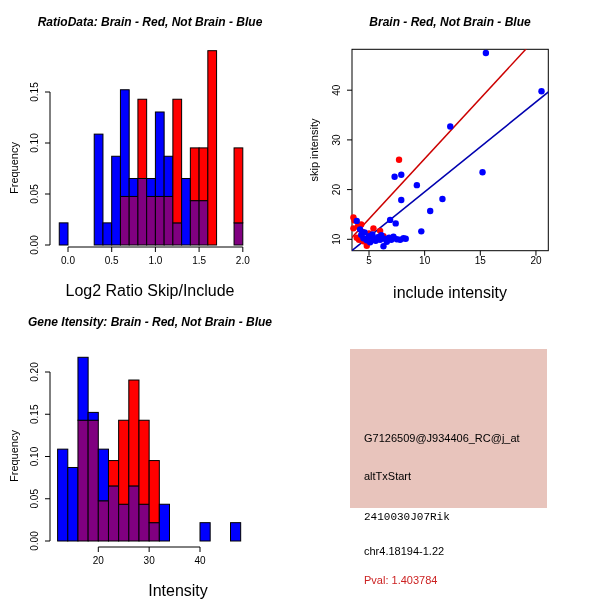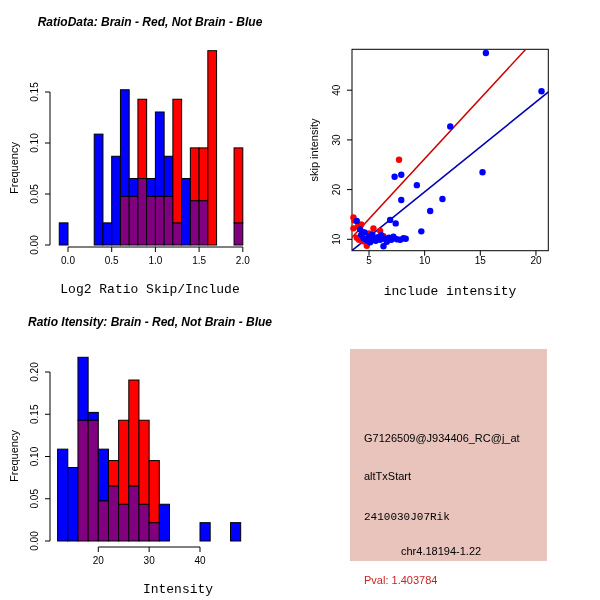--- a/index.html
+++ b/index.html
@@ -13,34 +13,34 @@
   #panel-bl{left:0;top:300px;}
   #panel-br{left:300px;top:300px;}
   svg.chart{position:absolute;left:0;top:0;width:300px;height:300px;}
   svg.chart text{font-family:"Liberation Sans",sans-serif;fill:#000;}
   .ptitle{
     position:absolute;top:15px;left:0;width:100%;text-align:center;
     font-size:12px;font-weight:bold;white-space:nowrap;font-style:italic;
   }
   .axlab{
     position:absolute;left:0;width:100%;text-align:center;
-    font-size:13px;white-space:nowrap;font-family:Liberation Mono, monospace;
+    font-size:16px;white-space:nowrap;
   }
   .xlab-tl{top:282px;}
   .xlab-tr{top:284px;}
   .xlab-bl{top:282px;padding-left:28px;}
   .ylab{
     position:absolute;width:200px;height:14px;text-align:center;font-size:11px;
     transform:rotate(-90deg);white-space:nowrap;
   }
   .ylab-tl{left:-85px;top:161px;}
   .ylab-tr{left:-85px;top:143px;}
   .ylab-bl{left:-85px;top:149px;}
   .infobox{
-    position:absolute;left:50px;top:49px;width:197px;height:212px;
+    position:absolute;left:50px;top:49px;width:197px;height:159px;
   }
   .il{
     position:absolute;left:14px;height:14px;font-size:11px;white-space:nowrap;
   }
   .il-0{top:83px;}
   .il-1{top:121px;}
   .il-2{top:162px;font-family:Liberation Mono, monospace;}
   .il-3{top:196px;}
   .il-4{top:225px;}
 </style>
@@ -172,20 +172,21 @@
       <circle cx="89.03399999999999" cy="237.809" r="3.2" fill="#0000ff"></circle>
       <circle cx="91.26" cy="239.797" r="3.2" fill="#0000ff"></circle>
       <circle cx="93.486" cy="236.815" r="3.2" fill="#0000ff"></circle>
       <circle cx="96.825" cy="239.3" r="3.2" fill="#0000ff"></circle>
       <circle cx="100.164" cy="239.797" r="3.2" fill="#0000ff"></circle>
       <circle cx="103.503" cy="238.306" r="3.2" fill="#0000ff"></circle>
       <circle cx="105.72900000000001" cy="238.80300000000003" r="3.2" fill="#0000ff"></circle>
       <circle cx="90.147" cy="219.917" r="3.2" fill="#0000ff"></circle>
       <circle cx="95.712" cy="223.39600000000002" r="3.2" fill="#0000ff"></circle>
     </svg>
+  <div class="ptitle">Brain - Red, Not Brain - Blue</div>
   <div class="ylab ylab-tr">skip intensity</div>
   <div class="axlab xlab-tr">include intensity</div>
 </div>
 
 <div id="panel-bl" class="panel">
   <svg class="chart" viewBox="0 0 300 300">
       <line x1="50" y1="72" x2="50" y2="241" stroke="#000"></line>
       <line x1="45" y1="241" x2="50" y2="241" stroke="#000"></line>
       <text transform="translate(38 241) rotate(-90)" text-anchor="middle" font-size="10">0.00</text>
       <line x1="45" y1="198.75" x2="50" y2="198.75" stroke="#000"></line>
@@ -218,26 +219,26 @@
       <rect x="128.81" y="185.906" width="10.17" height="55.093999999999994" fill="#800080" stroke="#000"></rect>
       <rect x="128.81" y="80.0275" width="10.17" height="105.8785" fill="#ff0000" stroke="#000"></rect>
       <rect x="138.98" y="204.2425" width="10.17" height="36.75749999999999" fill="#800080" stroke="#000"></rect>
       <rect x="138.98" y="120.2495" width="10.17" height="83.99300000000001" fill="#ff0000" stroke="#000"></rect>
       <rect x="149.15" y="222.6635" width="10.17" height="18.3365" fill="#800080" stroke="#000"></rect>
       <rect x="149.15" y="160.55599999999998" width="10.17" height="62.107500000000016" fill="#ff0000" stroke="#000"></rect>
       <rect x="159.32" y="204.2425" width="10.17" height="36.75749999999999" fill="#0000ff" stroke="#000"></rect>
       <rect x="200" y="222.6635" width="10.17" height="18.3365" fill="#0000ff" stroke="#000"></rect>
       <rect x="230.51" y="222.6635" width="10.17" height="18.3365" fill="#0000ff" stroke="#000"></rect>
     </svg>
-  <div class="ptitle">Ratio Itensity: Brain - Red, Not Brain - Blue</div>
+  <div class="ptitle">Gene Itensity: Brain - Red, Not Brain - Blue</div>
   <div class="ylab ylab-bl">Frequency</div>
   <div class="axlab xlab-bl">Intensity</div>
 </div>
 
 <div id="panel-br" class="panel">
   <div class="infobox" style="background: rgb(232, 196, 188);">
     <div class="il il-0" style="color: rgb(0, 0, 0);">G7126509@J934406_RC@j_at</div>
     <div class="il il-1" style="color: rgb(0, 0, 0);">altTxStart</div>
     <div class="il il-2" style="color: rgb(0, 0, 0);">2410030J07Rik</div>
-    <div class="il il-3" style="color: rgb(0, 0, 0); margin-left: 37px;">chr4.18194-1.22</div>
+    <div class="il il-3" style="color: rgb(0, 0, 0);">chr4.18194-1.22</div>
     <div class="il il-4" style="color: rgb(204, 34, 34);">Pval: 1.403784</div>
   </div>
 </div>
 
 </body></html>

